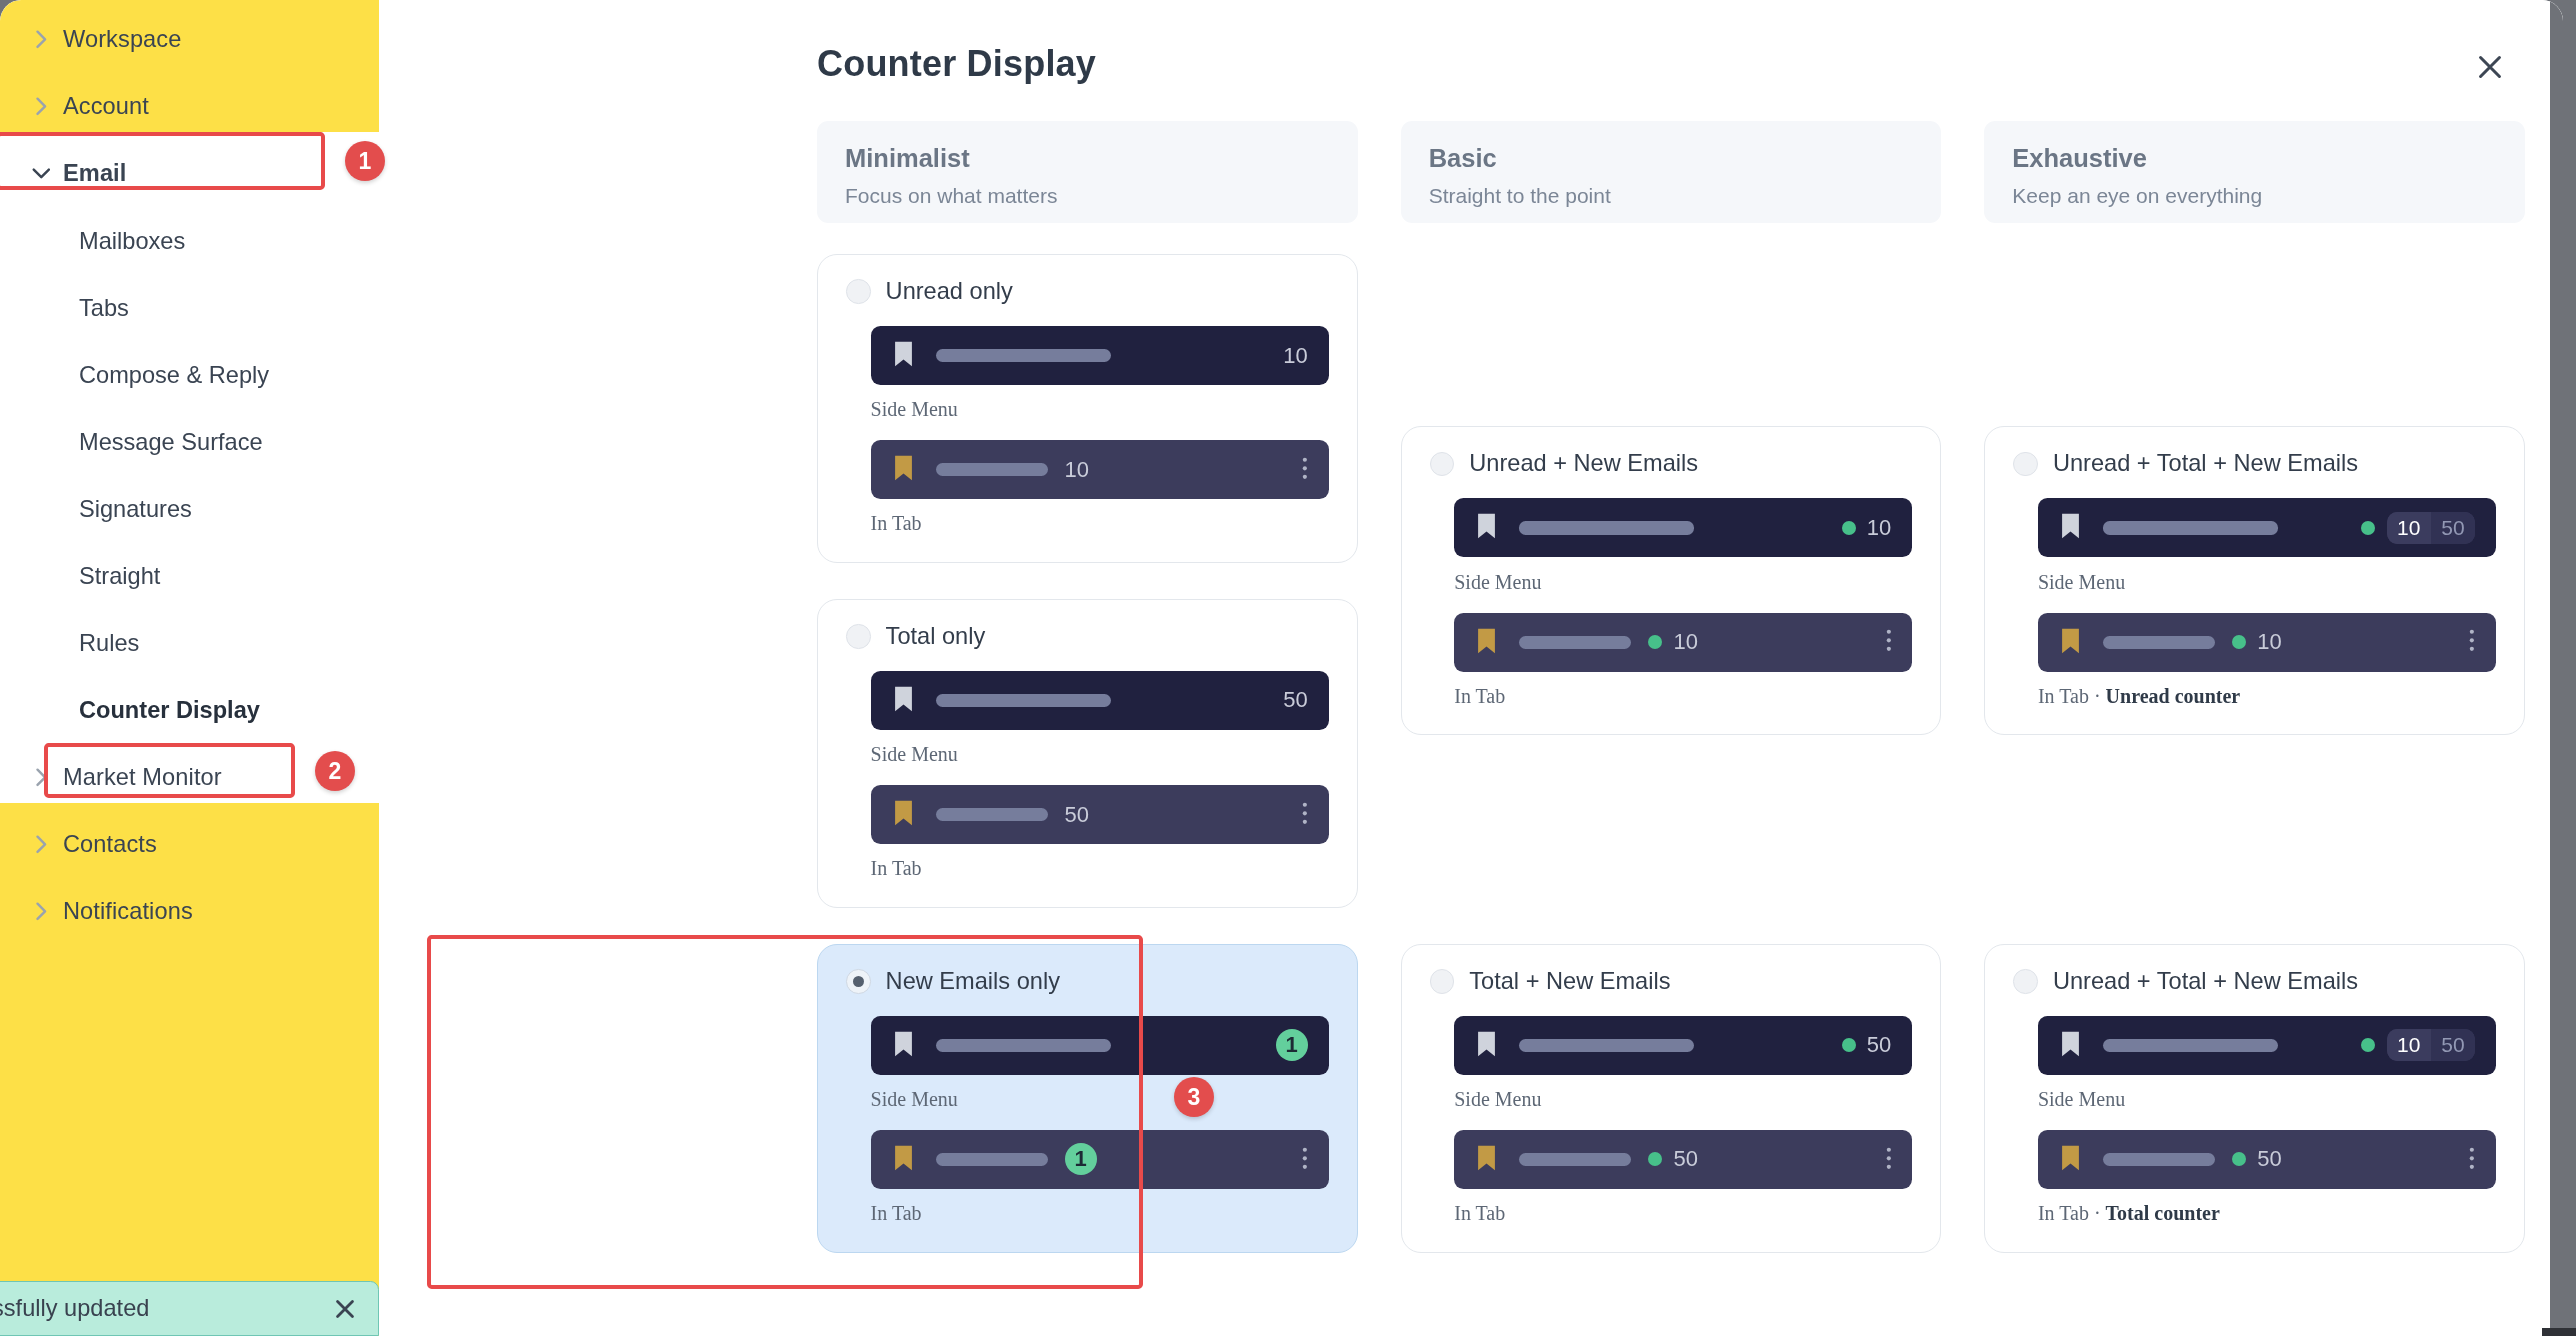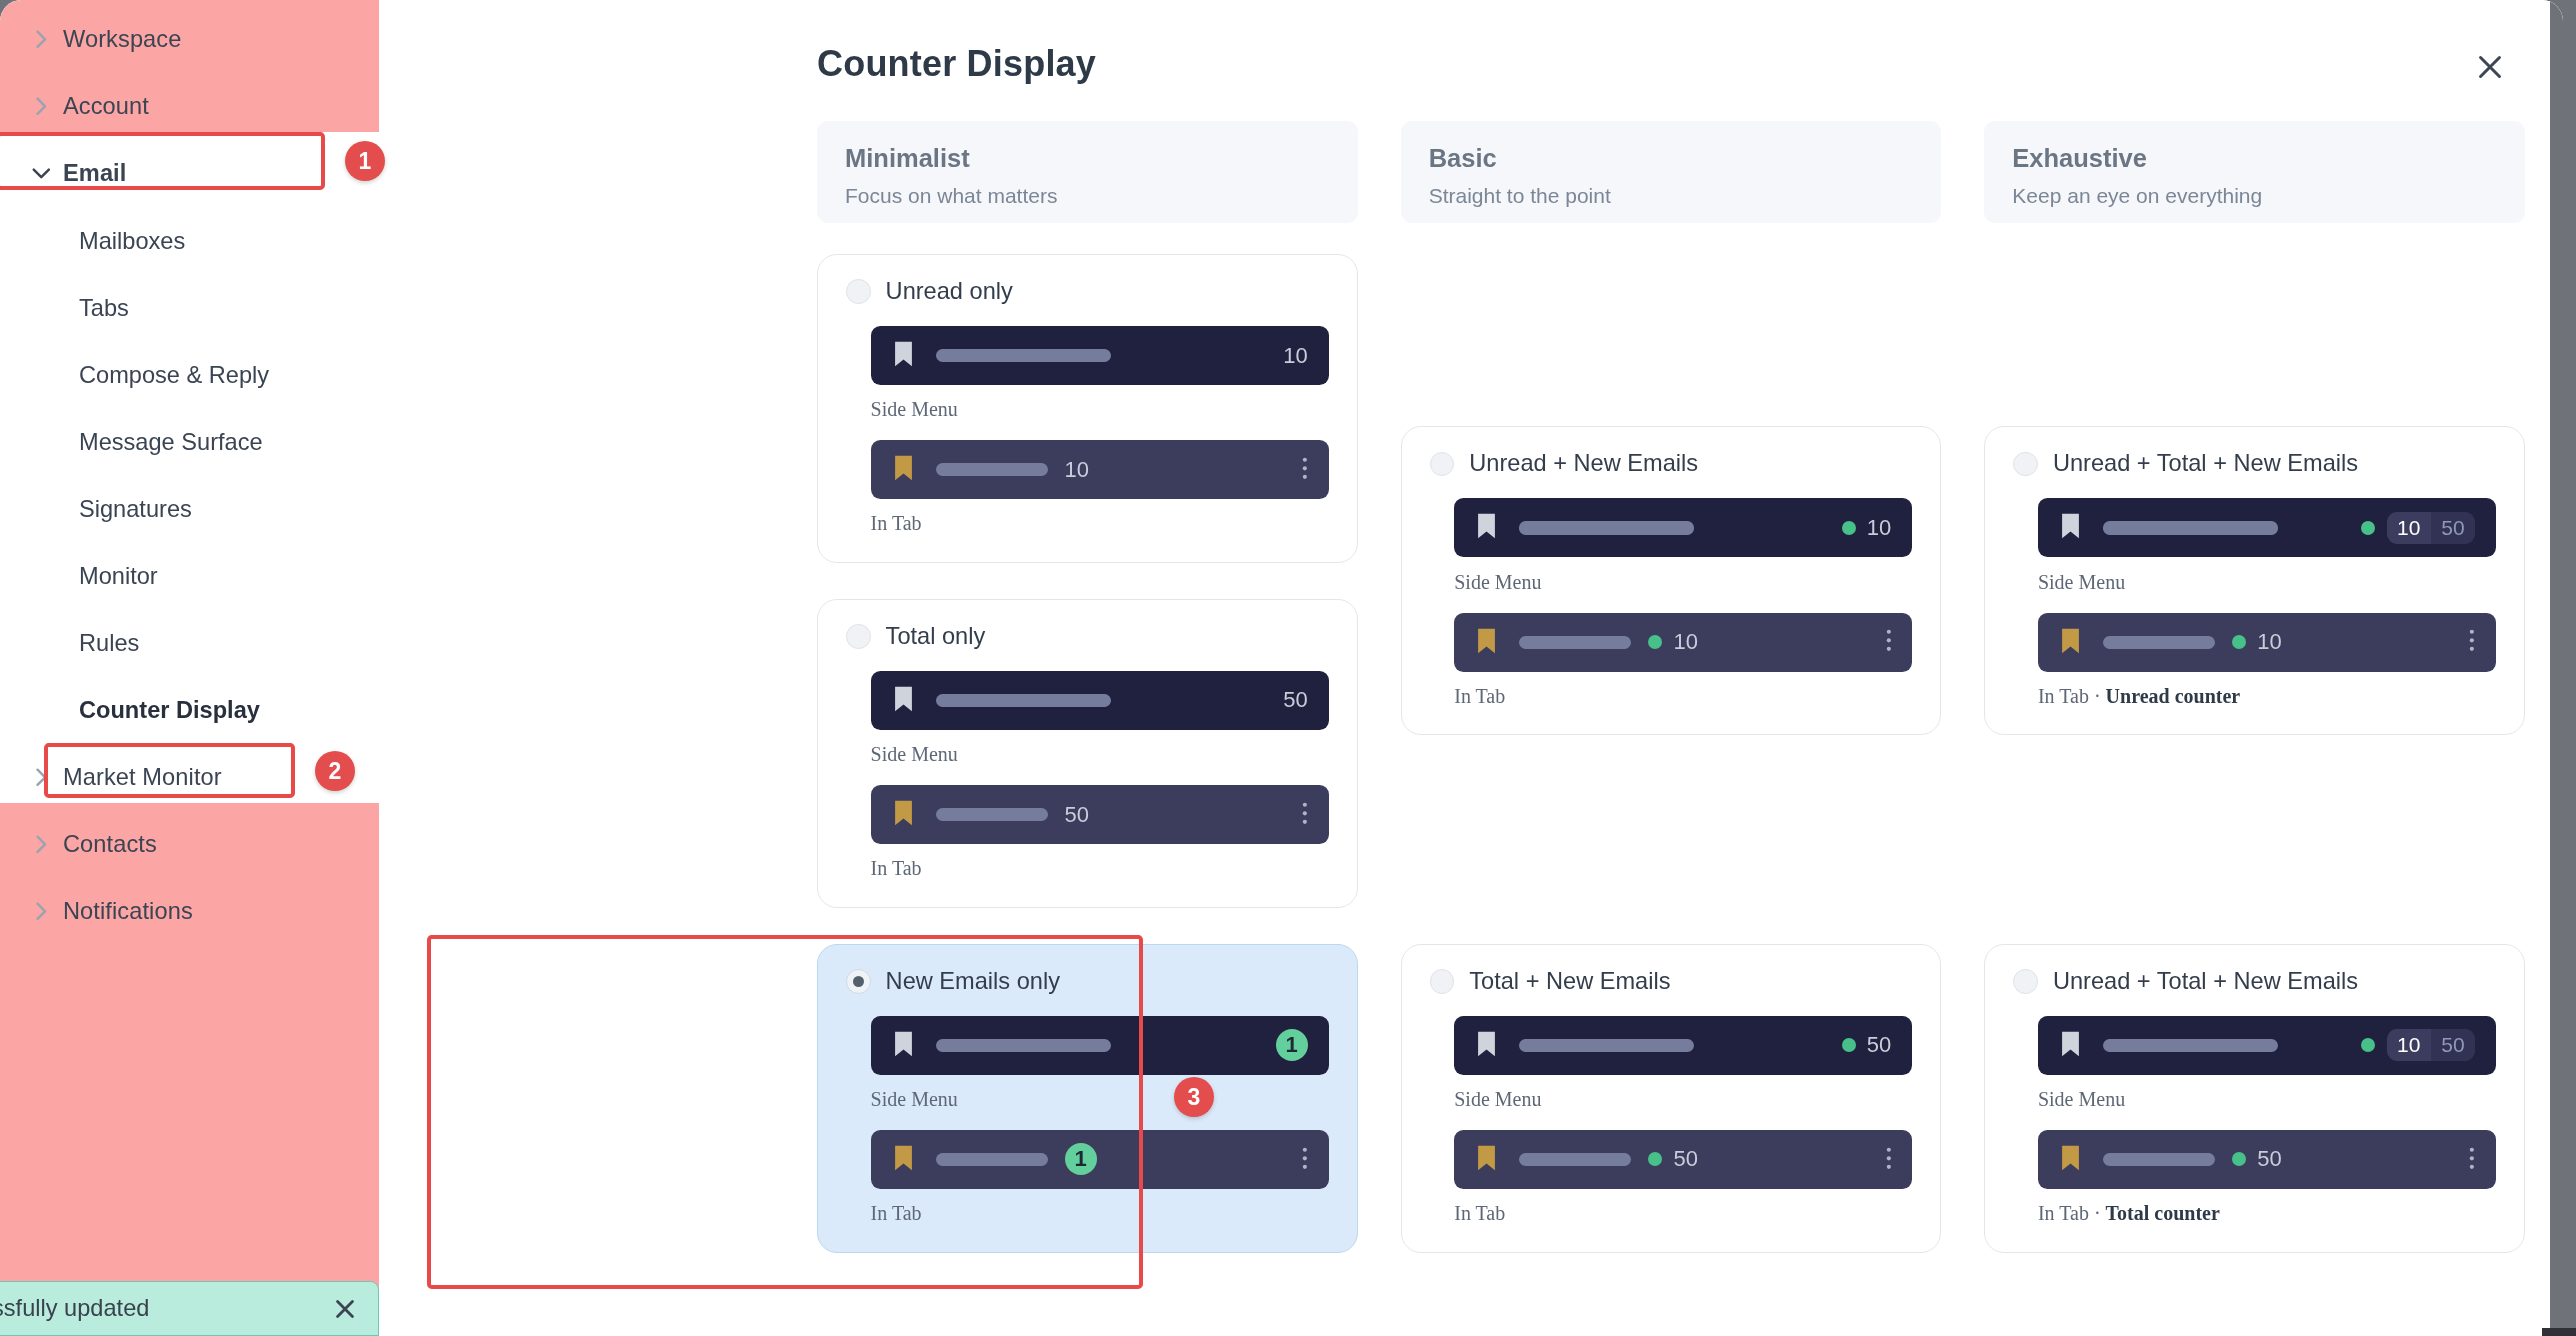--- a/index.html
+++ b/index.html
@@ -22,21 +22,21 @@
     width: 2563px; height: 1336px;
     background: #ffffff;
     border-radius: 21px 21px 0 0;
     overflow: hidden;
     display: flex;
   }
 
   
   .sidebar {
     width: 379px; height: 100%;
-    background: #fca5a5;
+    background: #fde047;
     flex: 0 0 379px;
     position: relative;
     padding-top: 5.7px;
     border-radius: 21px 0 0 0;
   }
   .nav-group {
     display: flex; align-items: center;
     height: 67px;
     padding-left: 29px;
     cursor: pointer;
@@ -333,21 +333,21 @@
         <div class="nav-child">
             <span>Compose &amp; Reply</span>
           </div>
         <div class="nav-child">
             <span>Message Surface</span>
           </div>
         <div class="nav-child">
             <span>Signatures</span>
           </div>
         <div class="nav-child">
-            <span>Monitor</span>
+            <span>Straight</span>
           </div>
         <div class="nav-child">
             <span>Rules</span>
           </div>
         <div class="nav-child selected">
             <span>Counter Display</span>
           </div>
 
         <div class="nav-group">
           <span class="chev">

